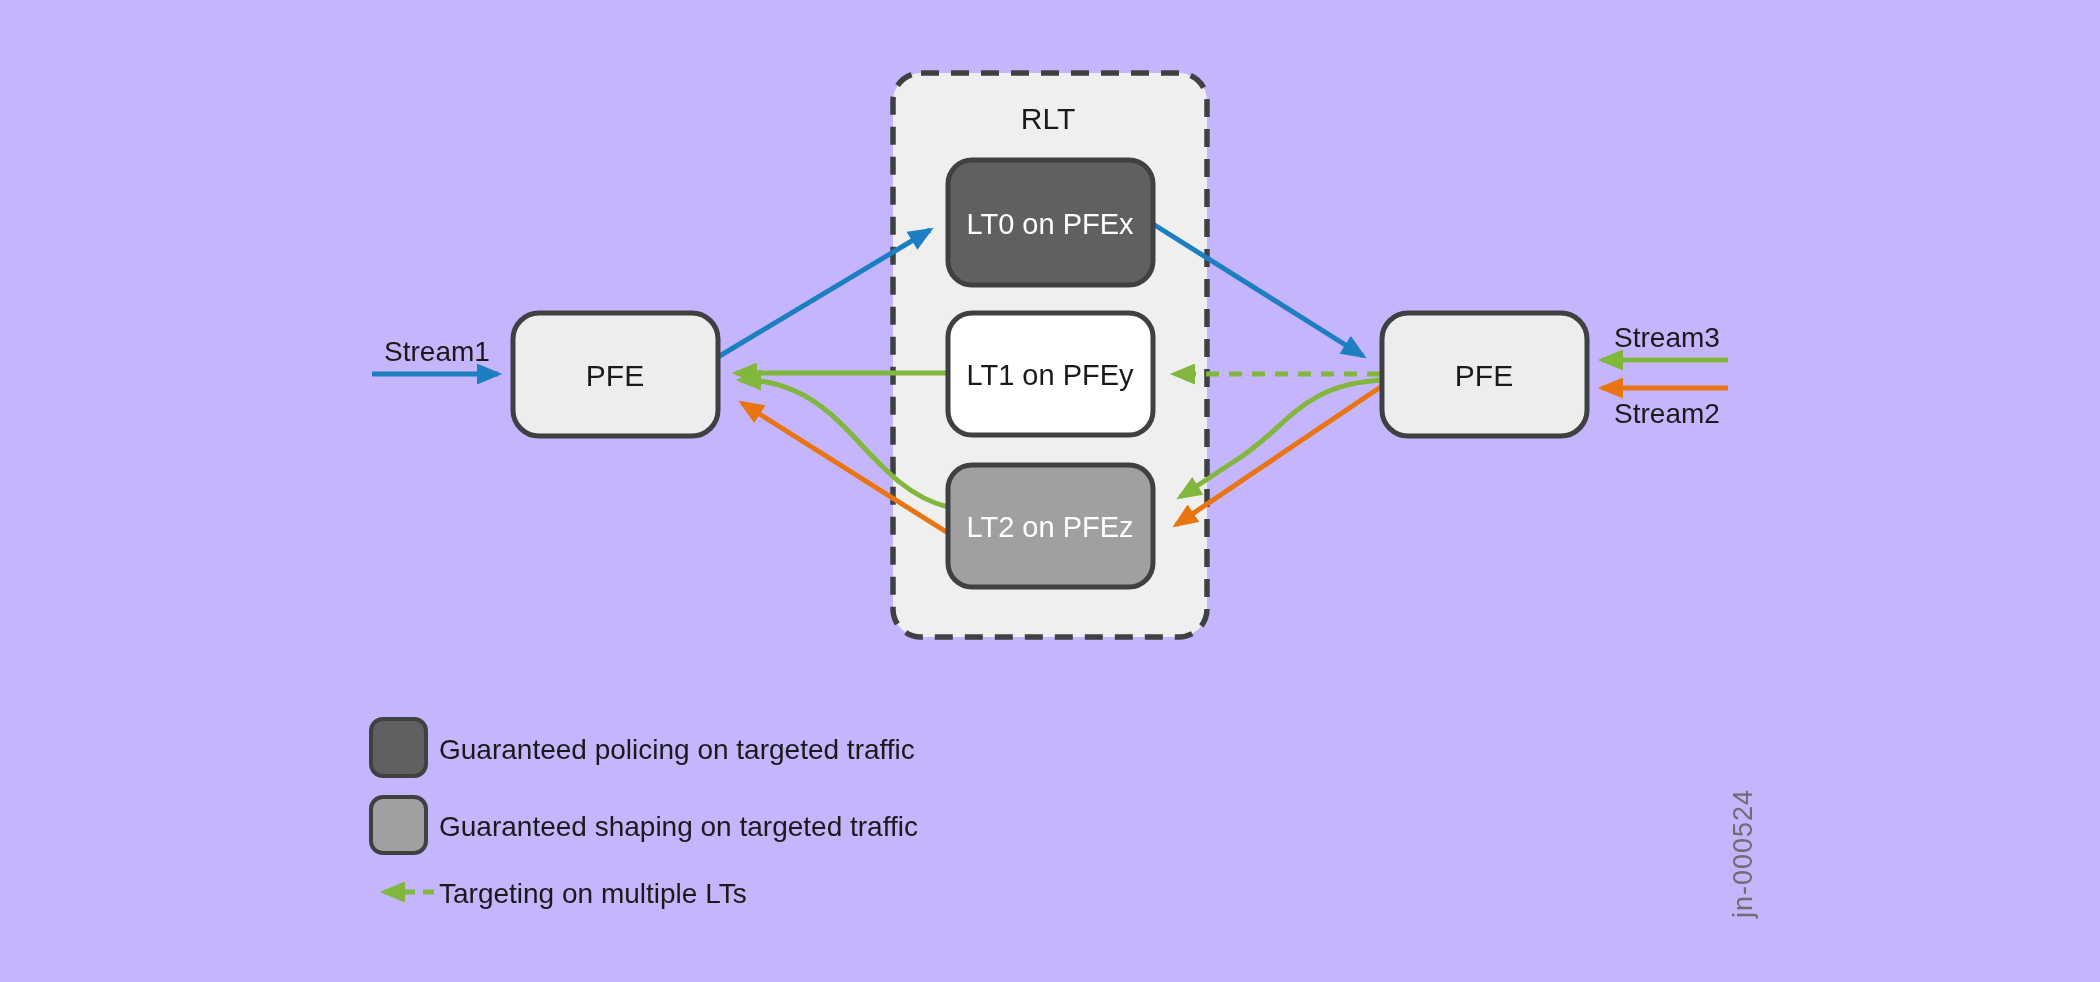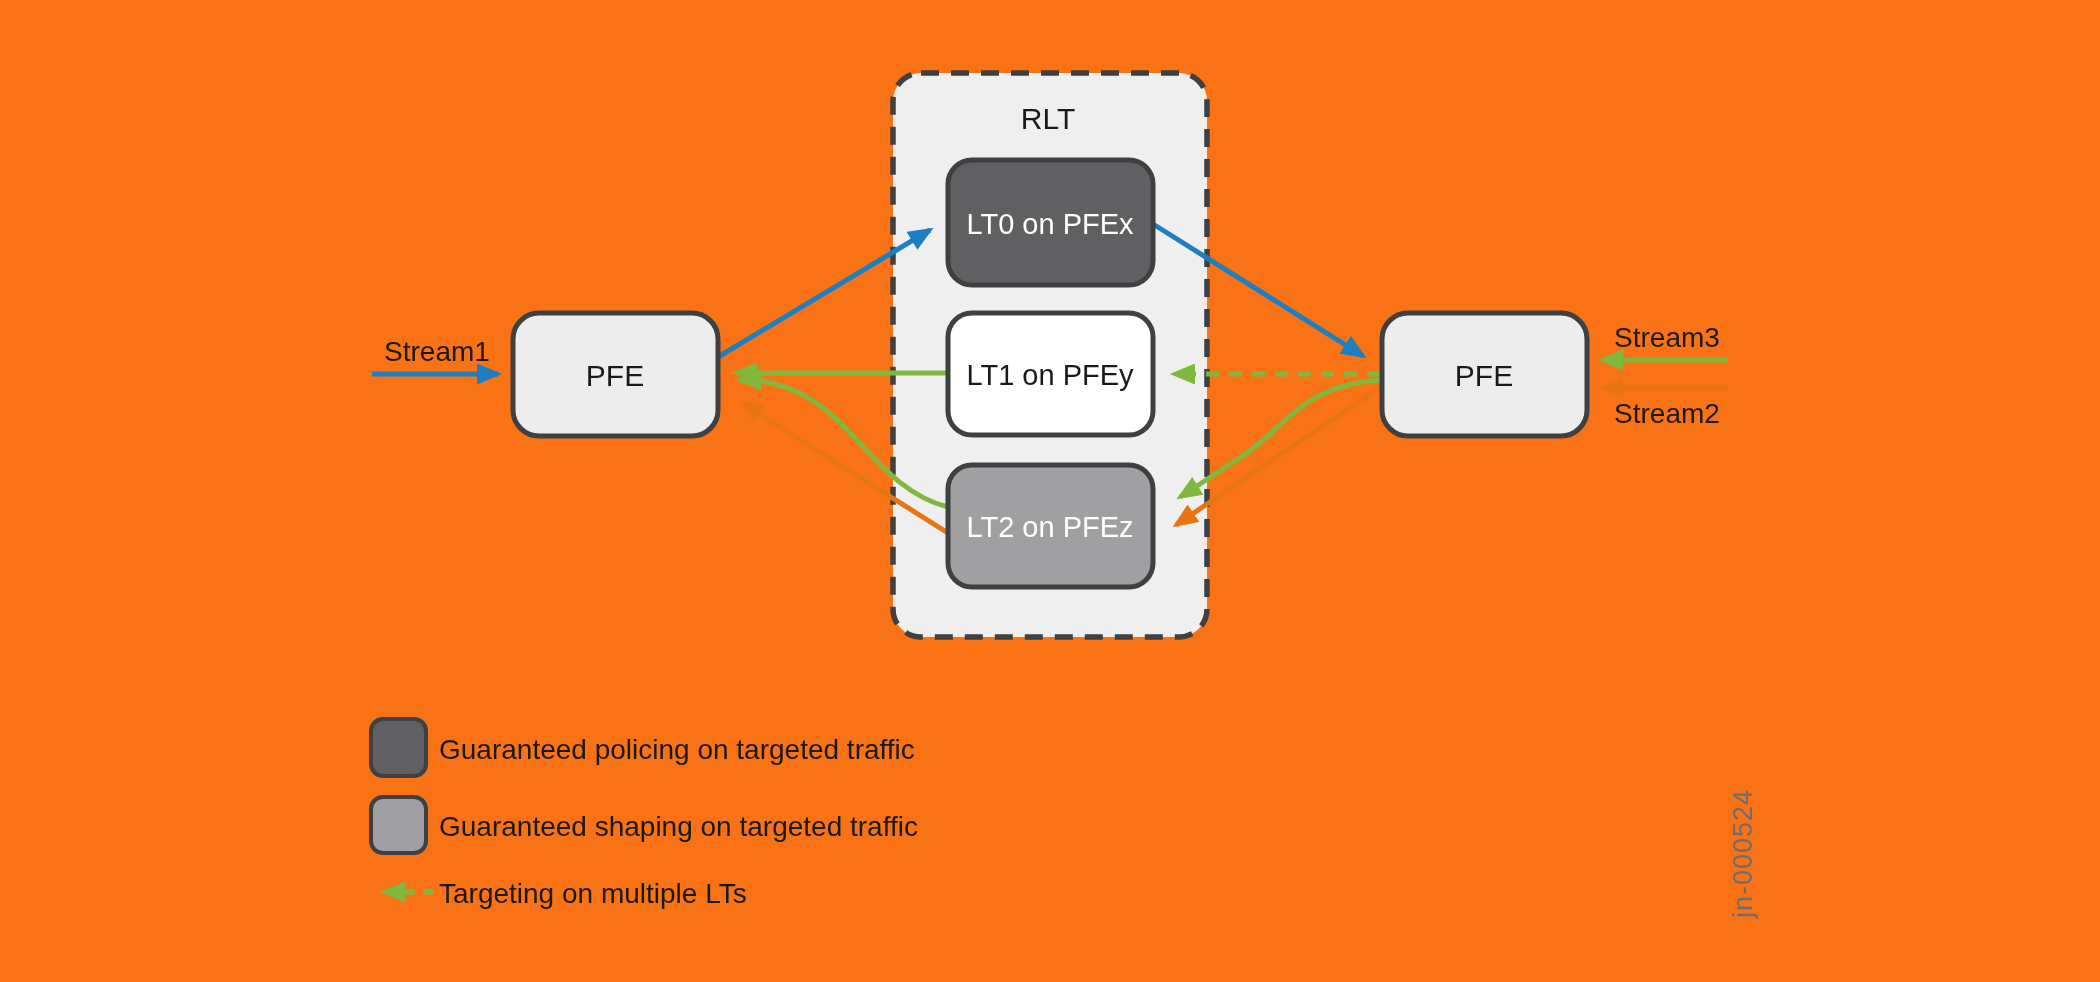--- a/index.html
+++ b/index.html
@@ -1,16 +1,16 @@
 <!DOCTYPE html>
 <html style="--blue: #1d7fc1; --green: #82b73d; --orange: #e87511; --dark_gray: #606062; --mid_gray: #a0a0a2; --pfe_fill: #ededed; --rlt_bg: #efefef; --border_dark: #3f4042; --text_dark: #1a1a1a; --watermark_gray: #6d6e71;"><head>
 <meta charset="utf-8">
 <style>
   html,body{margin:0;padding:0;background:#ffffff;}
-  .stage{position:relative;width:2100px;height:982px;background:#f97316;overflow:hidden;
+  .stage{position:relative;width:2100px;height:982px;background:#c4b5fd;overflow:hidden;
          font-family:"Liberation Sans",sans-serif;}
   svg{position:absolute;left:0;top:0;}
   svg text{font-family:"Liberation Sans",sans-serif;}
 
   
   .stroke-blue{stroke:var(--blue);}
   .stroke-green{stroke:var(--green);}
   .stroke-orange{stroke:var(--orange);}
   .fill-blue{fill:var(--blue);}
   .fill-green{fill:var(--green);}

